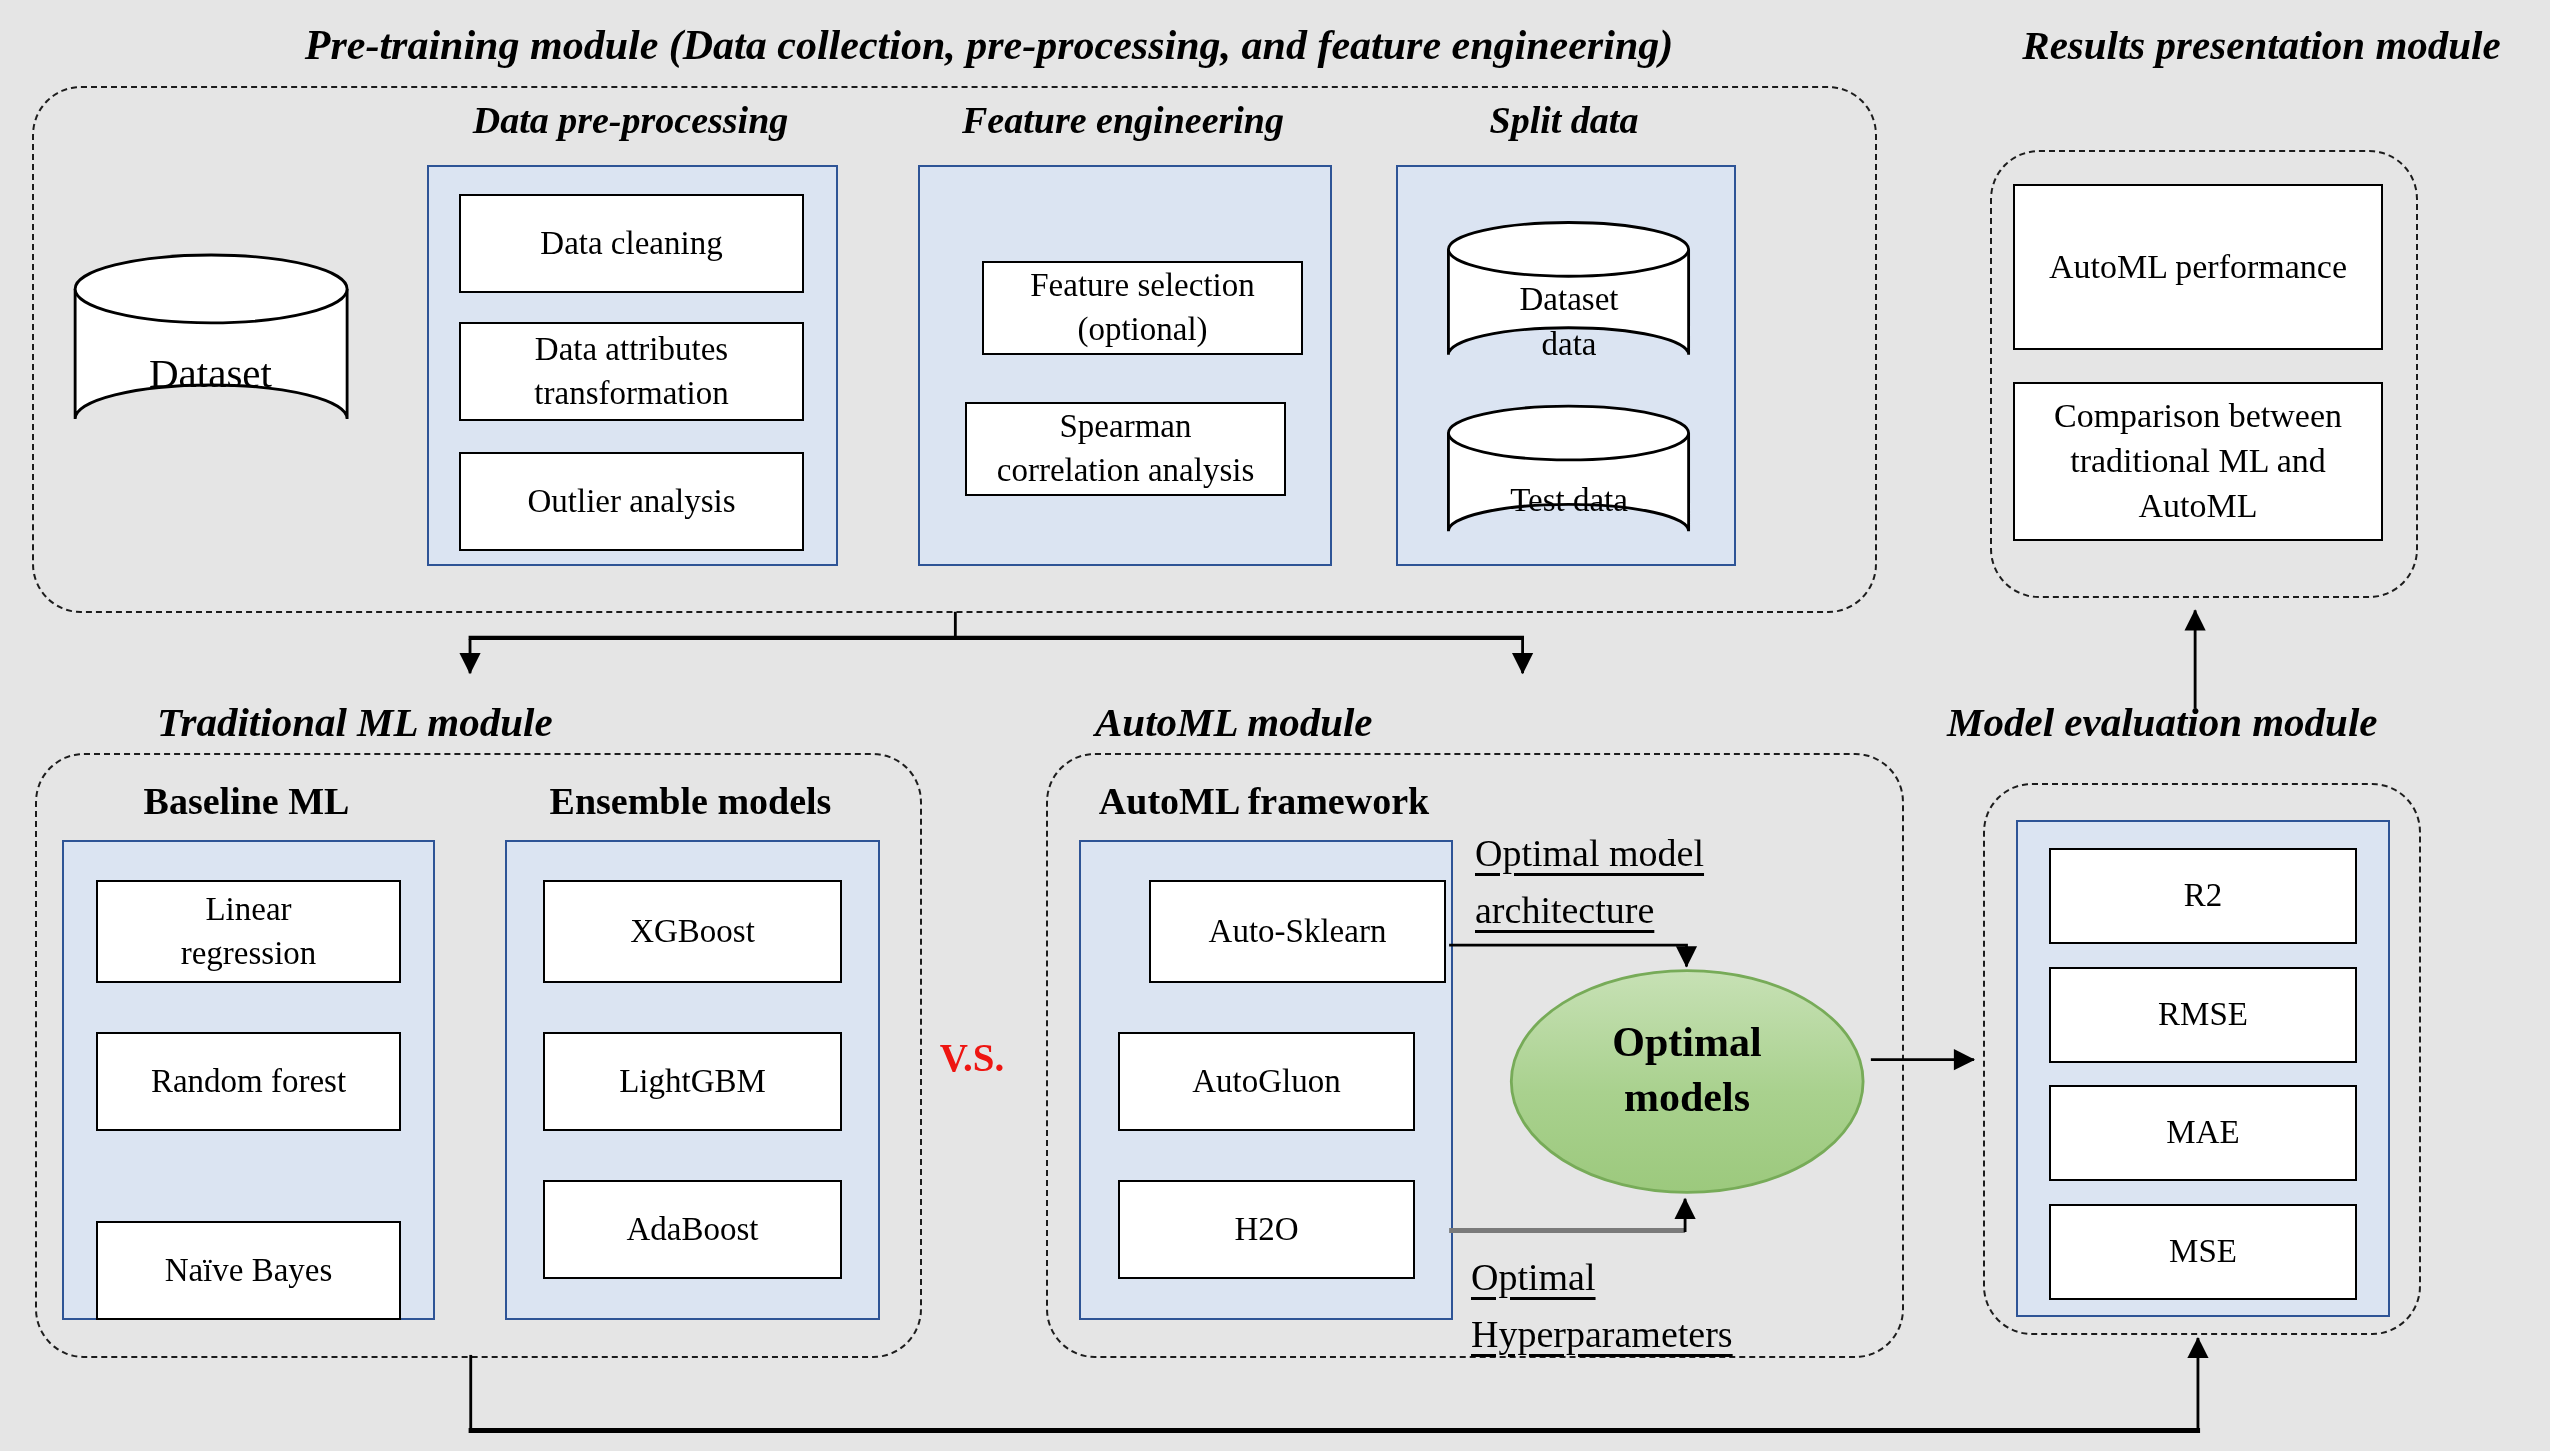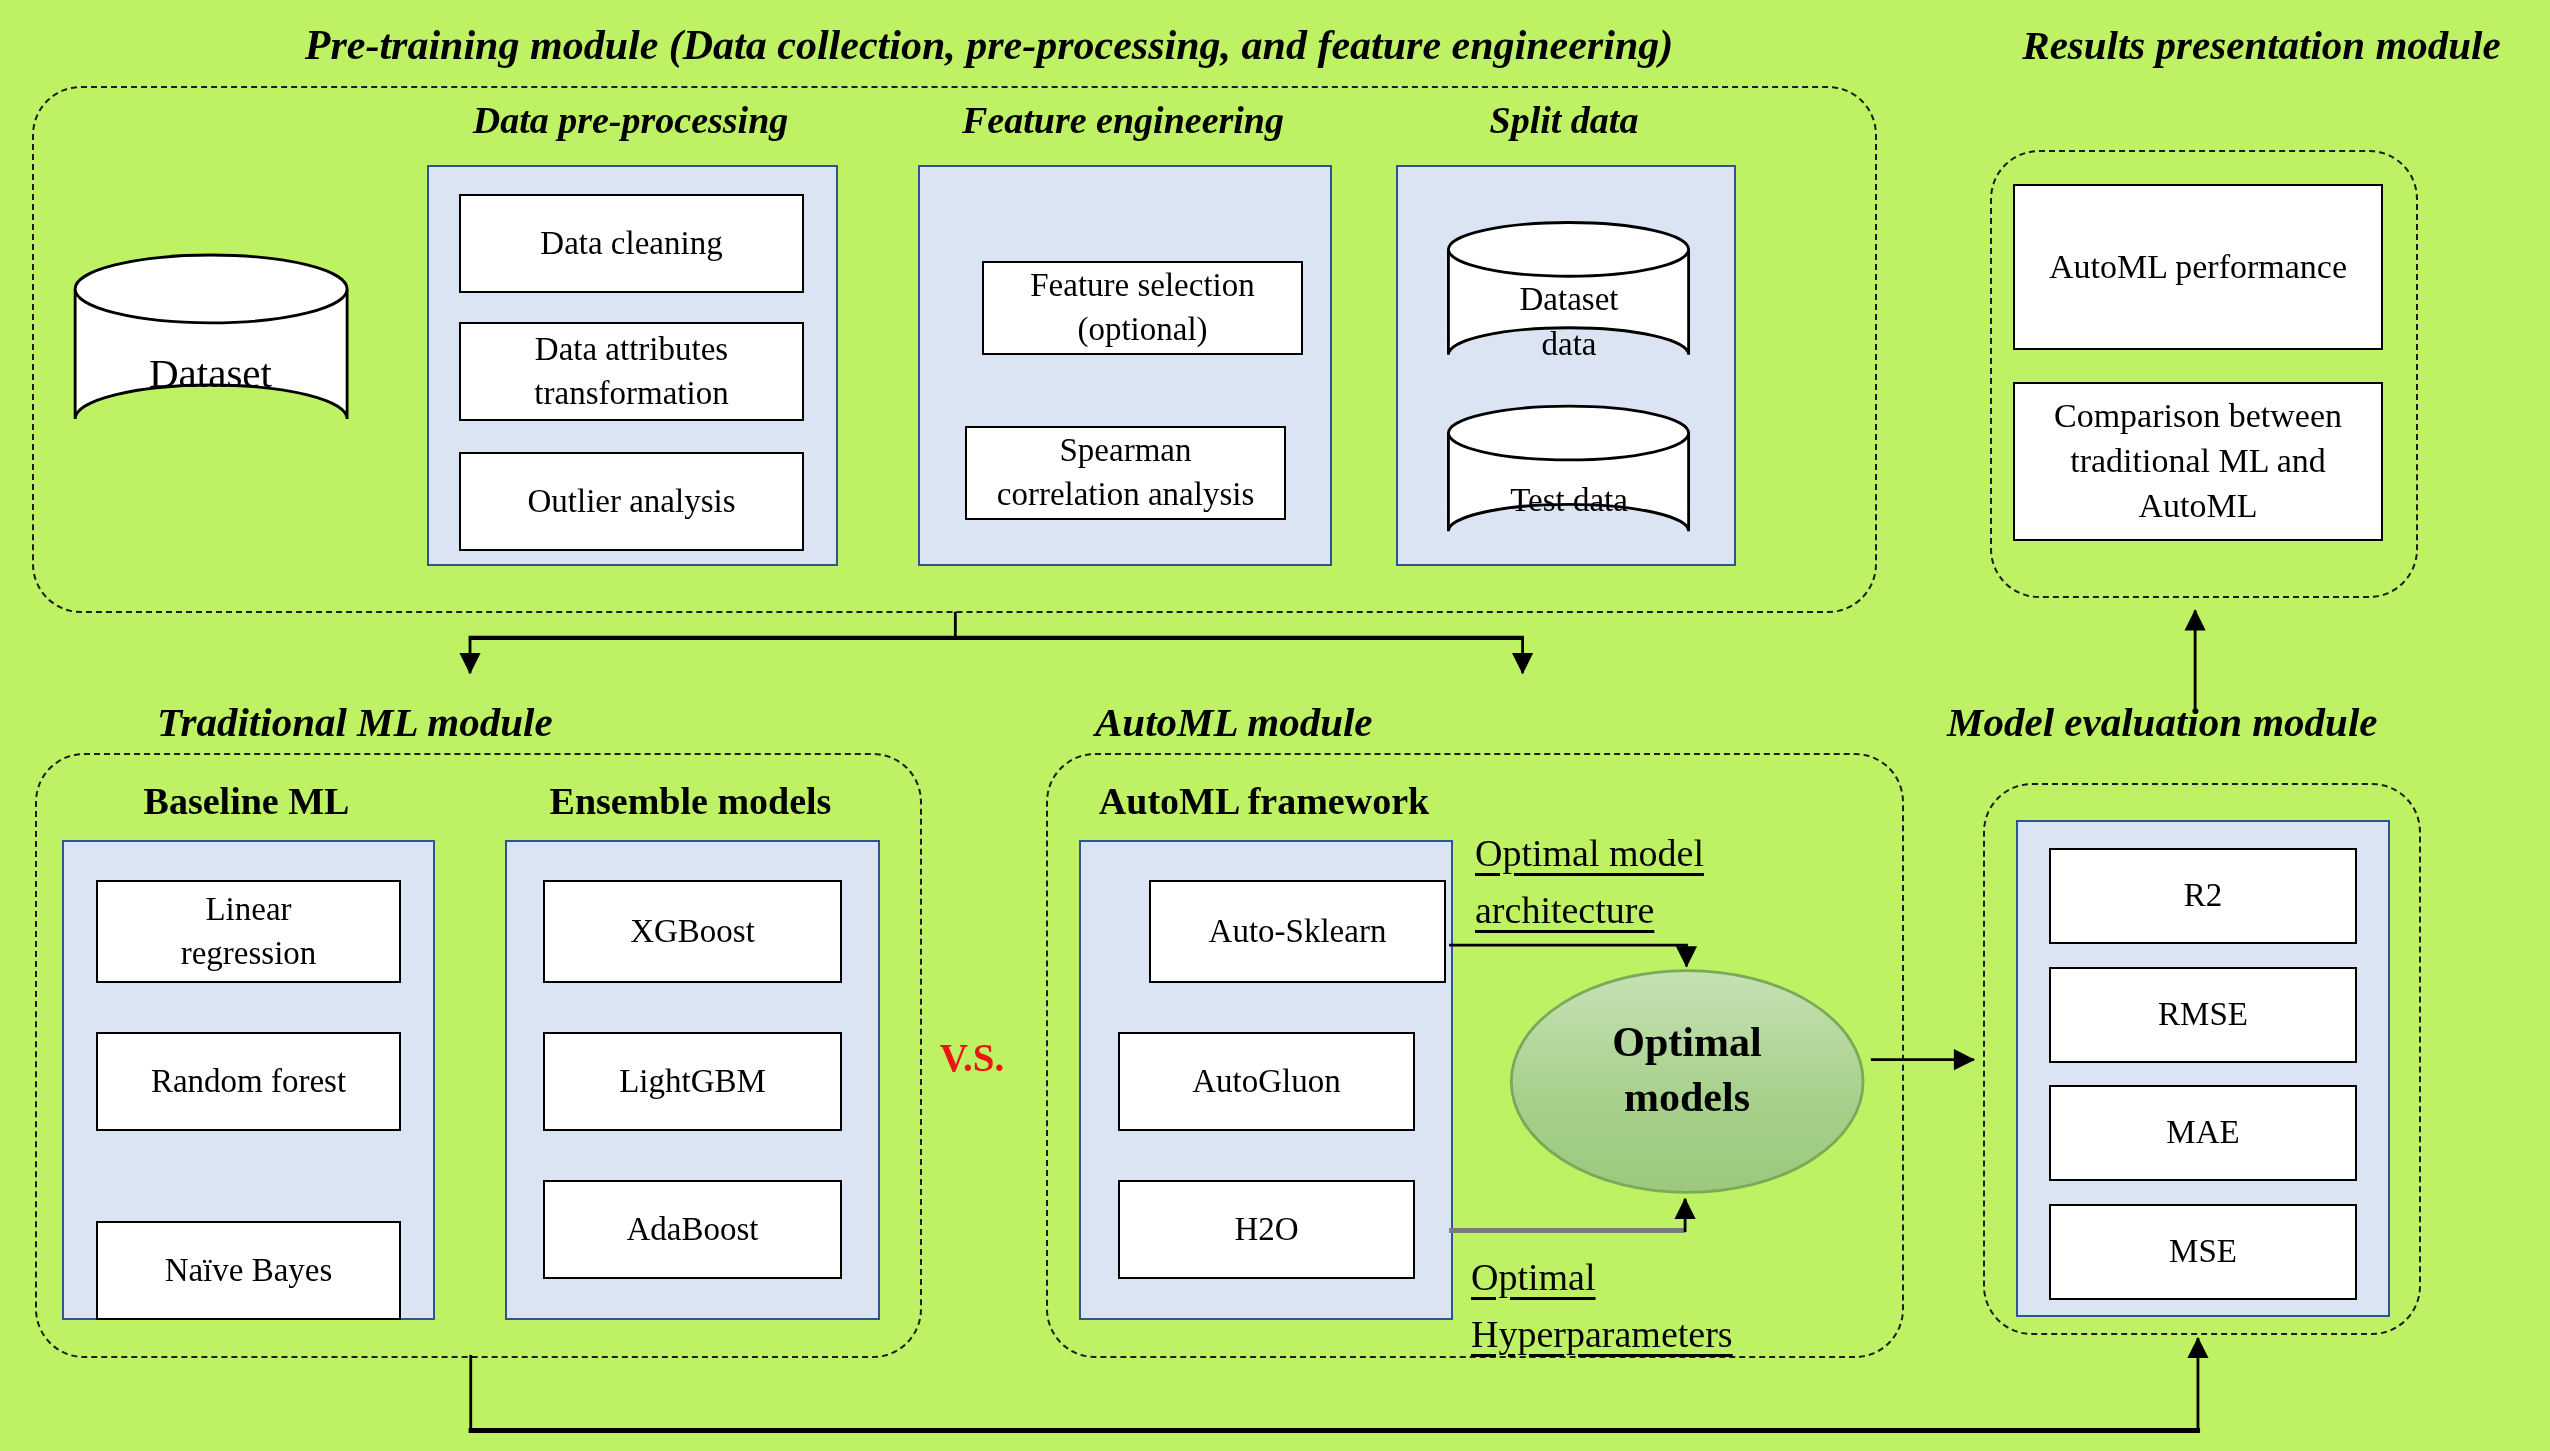--- a/index.html
+++ b/index.html
@@ -6,21 +6,21 @@
     --panel-fill:#dbe4f2;
     --panel-border:#2e5496;
     --green-fill:#a9d18e;
     --green-fill-light:#c7e1b5;
     --green-border:#77ab58;
     --vs-red:#ee1511;
     --line:#000000;
   }
   html,body{margin:0;padding:0;background:#ffffff;}
   #canvas{
-    position:relative;width:2550px;height:1451px;overflow:hidden;background:#bef264;
+    position:relative;width:2550px;height:1451px;overflow:hidden;background:#e5e5e5;
     font-family:"Liberation Serif","DejaVu Serif",serif;color:#000;
   }
   .abs{position:absolute;}
   .dashed{border:2.8px dashed #1c1c1c;border-radius:49px;background:transparent;}
   .panel{background:var(--panel-fill);border:2.8px solid var(--panel-border);}
   .wbox{
     background:#fff;border:2.8px solid #000;
     display:flex;align-items:center;justify-content:center;
     text-align:center;font-size:33px;line-height:1.32;white-space:pre-line;
   }
@@ -61,21 +61,21 @@
   <div class="abs panel z1" style="left:918px;top:165px;width:410px;height:397px;"></div>
   <div class="abs panel z1" style="left:1396px;top:165px;width:336px;height:397px;"></div>
 
   <div class="abs wbox z3" style="left:459px;top:194px;width:341px;height:95px;">Data cleaning</div>
   <div class="abs wbox z3" style="left:459px;top:322px;width:341px;height:95px;">Data attributes
 transformation</div>
   <div class="abs wbox z3" style="left:459px;top:452px;width:341px;height:95px;">Outlier analysis</div>
 
   <div class="abs wbox z3" style="left:965px;top:261px;width:317px;height:90px;margin-left:17px;">Feature selection
 (optional)</div>
-  <div class="abs wbox z3" style="left:965px;top:402px;width:317px;height:90px;margin-top:24px;">Spearman
+  <div class="abs wbox z3" style="left:965px;top:402px;width:317px;height:90px;">Spearman
 correlation analysis</div>
 
   <div class="abs colhead z3" style="left:62px;top:779px;width:369px;">Baseline ML</div>
   <div class="abs colhead z3" style="left:505px;top:779px;width:371px;">Ensemble models</div>
 
   <div class="abs panel z1" style="left:62px;top:840px;width:369px;height:476px;"></div>
   <div class="abs panel z1" style="left:505px;top:840px;width:371px;height:476px;"></div>
 
   <div class="abs wbox z3" style="left:96px;top:880px;width:301px;height:99px;">Linear
 regression</div>

